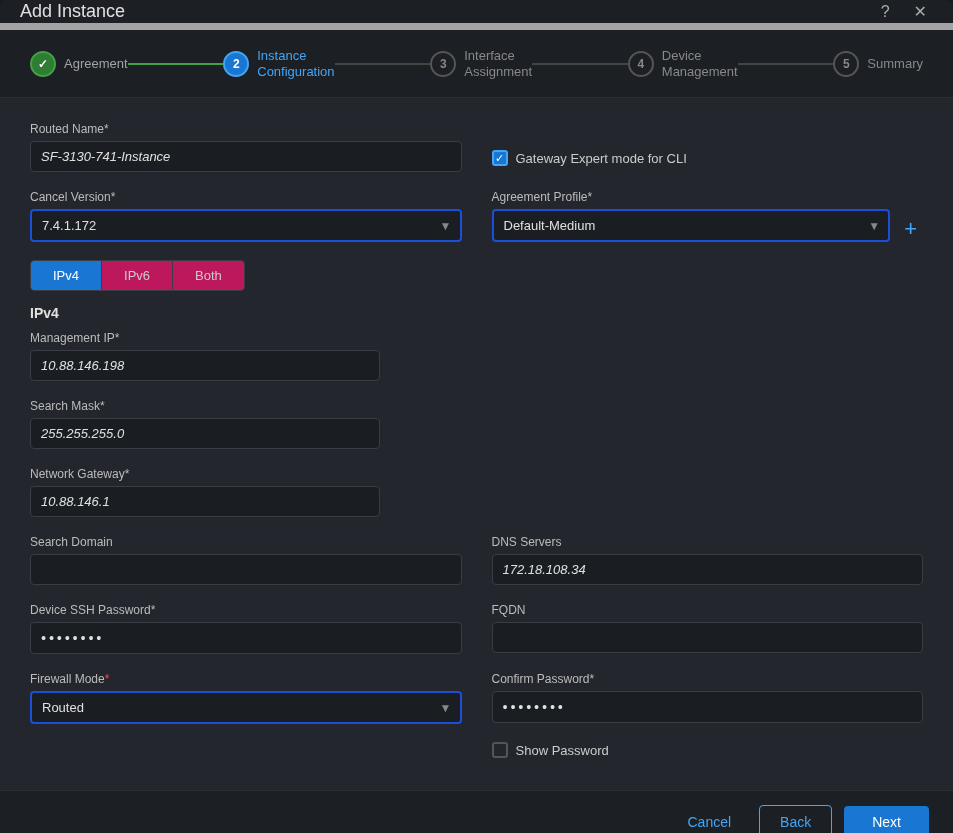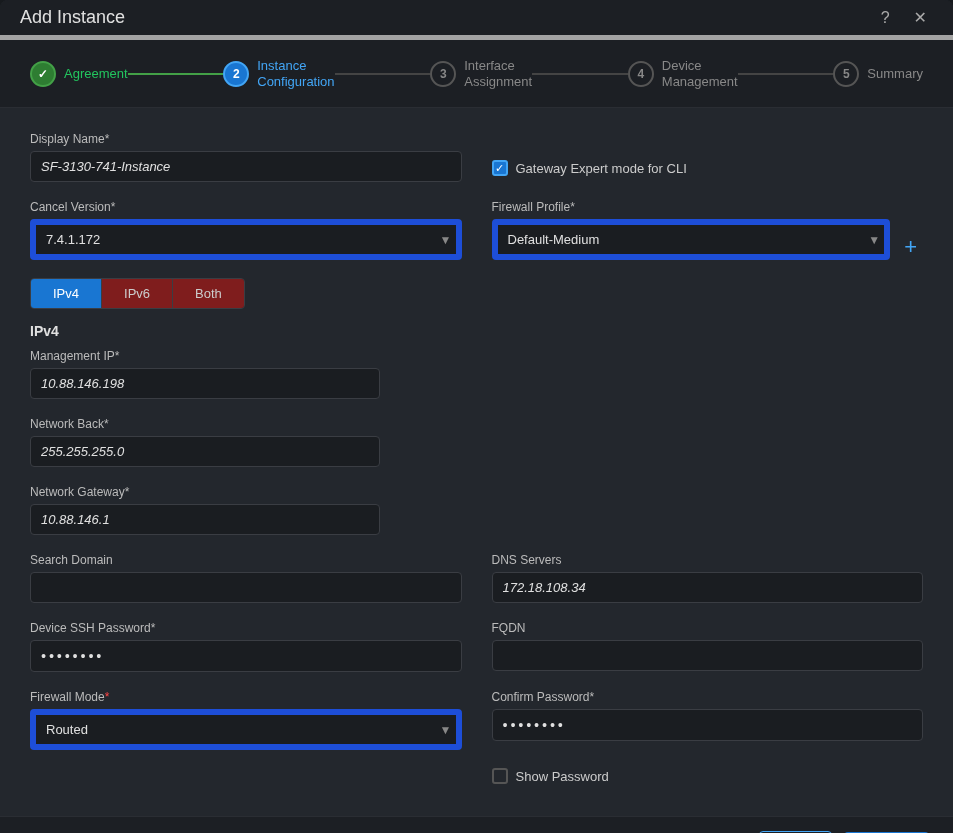--- a/index.html
+++ b/index.html
@@ -15,25 +15,25 @@
       width: 953px;
       background: #23272d;
       border-radius: 8px;
       overflow: hidden;
       box-shadow: 0 8px 32px rgba(0,0,0,0.5);
       display: flex;
       flex-direction: column;
     }
     .dialog-header {
       background: #1c1f24;
-      padding: 6px 20px;
+      padding: 0 20px;
       display: flex;
       align-items: center;
       justify-content: space-between;
-      border-bottom: 5px solid #a3a3a3;
+      border-bottom: 7px solid #a3a3a3;
     }
     .dialog-title {
       color: #e0e0e0;
       font-size: 18px;
       font-weight: 500;
     }
     .header-icons {
       display: flex;
       gap: 12px;
       align-items: center;
@@ -71,21 +71,21 @@
       align-items: center;
       justify-content: center;
       font-size: 12px;
       font-weight: 600;
       flex-shrink: 0;
     }
     .step-circle.done { background: #2e7d32; color: #fff; border: 2px solid #43a047; }
     .step-circle.active { background: #1976d2; color: #fff; border: 2px solid #42a5f5; }
     .step-circle.inactive { background: transparent; color: #888; border: 2px solid #555; }
     .step-label {
-      color: #22c55e;
+      color: #a3a3a3;
       font-size: 13px;
       line-height: 1.2;
     }
     .step-label.active { color: #42a5f5; font-weight: 500; }
     .step-label.inactive { color: #888; }
     .step-line {
       flex: 1;
       height: 2px;
       background: #444;
       min-width: 30px;
@@ -122,21 +122,21 @@
       font-size: 13px;
       outline: none;
       width: 100%;
       font-style: italic;
     }
     .form-select-wrapper {
       position: relative;
     }
     .form-select {
       background: #1a1d21;
-      border: 6px solid #1d4ed8;
+      border: 2px solid #1d4ed8;
       border-radius: 4px;
       color: #e0e0e0;
       padding: 7px 30px 7px 10px;
       font-size: 13px;
       outline: none;
       width: 100%;
       appearance: none;
       cursor: pointer;
     }
     .select-arrow {
@@ -208,21 +208,21 @@
       border-radius: 4px;
       overflow: hidden;
       margin-bottom: 14px;
       width: fit-content;
     }
     .tab-btn {
       padding: 7px 22px;
       border: none;
       cursor: pointer;
       font-size: 13px;
-      background: #7f1d1d;
+      background: #be185d;
       color: #ccc;
     }
     .tab-btn.active { background: #1976d2; color: #fff; }
     .tab-btn:not(:last-child) { border-right: 1px solid #3a3d43; }
 
     
     .ipv4-label {
       color: #e0e0e0;
       font-size: 14px;
       font-weight: 600;
@@ -315,21 +315,21 @@
     <div class="step">
       <div class="step-circle inactive">5</div>
       <span class="step-label inactive">Summary</span>
     </div>
   </div>
 
   <div class="dialog-content">
 
     <div class="form-row">
       <div class="form-group">
-        <label class="form-label">Display Name*</label>
+        <label class="form-label">Routed Name*</label>
         <input class="form-input" type="text" value="SF-3130-741-Instance" style="">
       </div>
       <div class="form-group" style="justify-content: flex-end; padding-bottom: 2px;">
         <div class="checkbox-row" style="margin-top: 20px;">
           <div class="checkbox-custom">
             <span class="check">✓</span>
           </div>
           <span class="checkbox-label">Gateway Expert mode for CLI</span>
         </div>
       </div>
@@ -339,21 +339,21 @@
       <div class="form-group">
         <label class="form-label">Cancel Version*</label>
         <div class="form-select-wrapper">
           <select class="form-select">
             <option>7.4.1.172</option>
           </select>
           <span class="select-arrow">▼</span>
         </div>
       </div>
       <div class="form-group">
-        <label class="form-label">Firewall Profile*</label>
+        <label class="form-label">Agreement Profile*</label>
         <div class="resource-row">
           <div class="form-group" style="margin-bottom:0;">
             <div class="form-select-wrapper">
               <select class="form-select">
                 <option>Default-Medium</option>
               </select>
               <span class="select-arrow">▼</span>
             </div>
           </div>
           <button class="add-btn">+</button>
@@ -371,21 +371,21 @@
 
     <div class="form-row" style="max-width:350px;">
       <div class="form-group">
         <label class="form-label">Management IP*</label>
         <input class="form-input" type="text" value="10.88.146.198" style="">
       </div>
     </div>
 
     <div class="form-row" style="max-width:350px;">
       <div class="form-group">
-        <label class="form-label">Network Back*</label>
+        <label class="form-label">Search Mask*</label>
         <input class="form-input" type="text" value="255.255.255.0" style="">
       </div>
     </div>
 
     <div class="form-row" style="max-width:350px;">
       <div class="form-group">
         <label class="form-label">Network Gateway*</label>
         <input class="form-input" type="text" value="10.88.146.1" style="">
       </div>
     </div>

